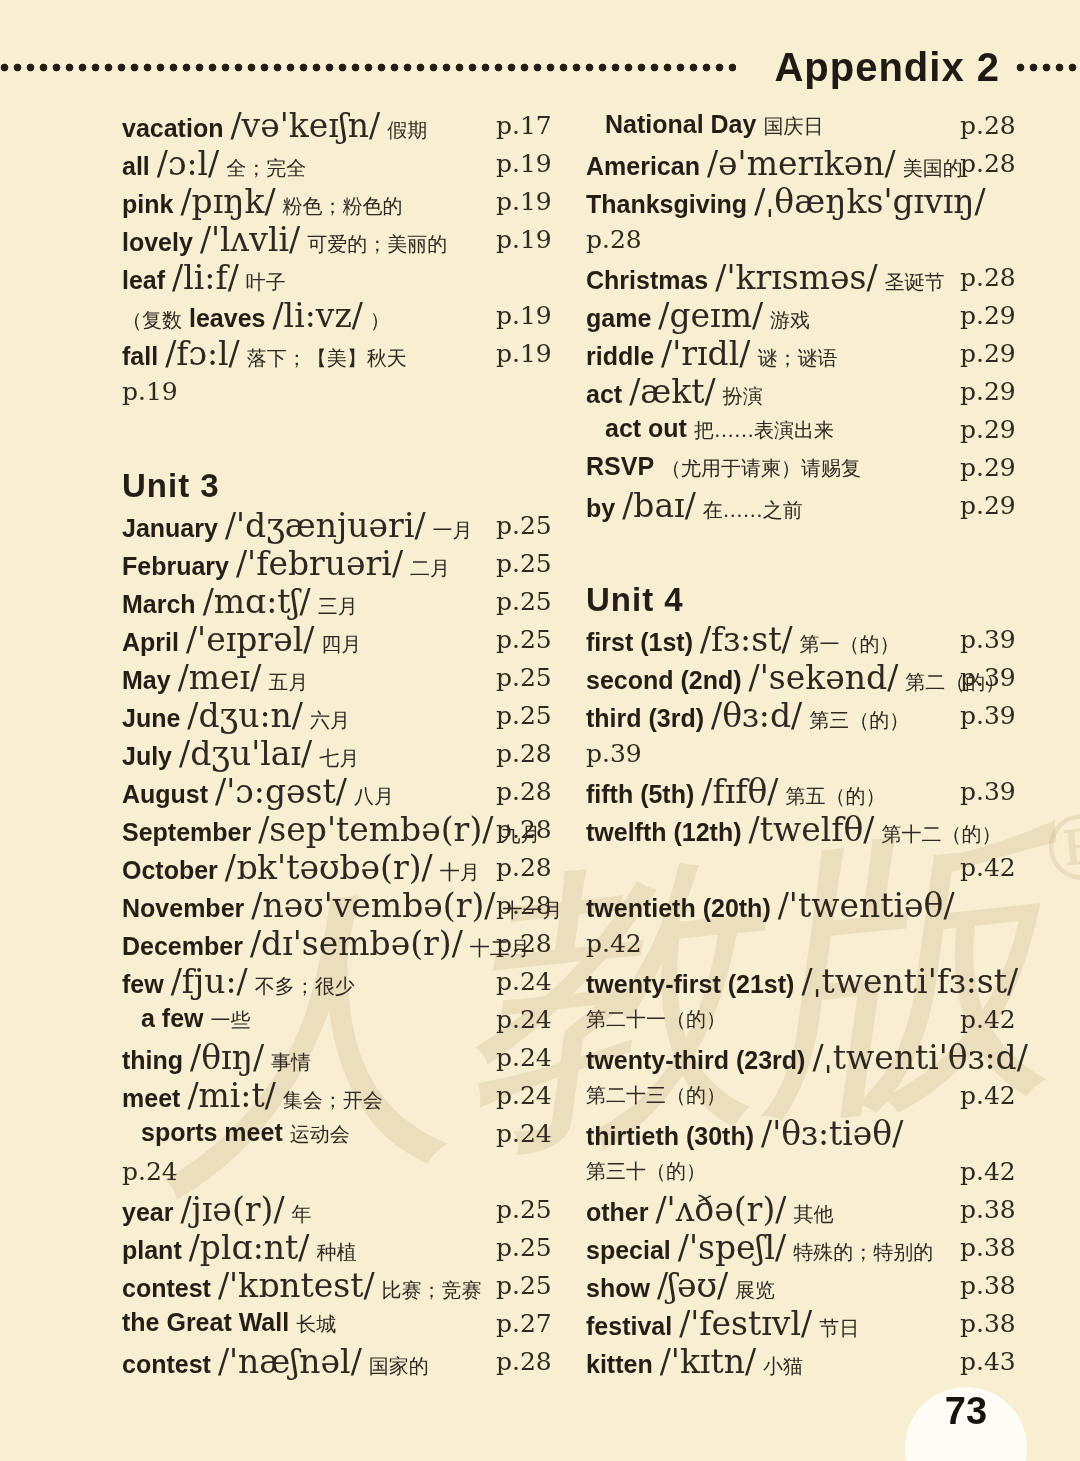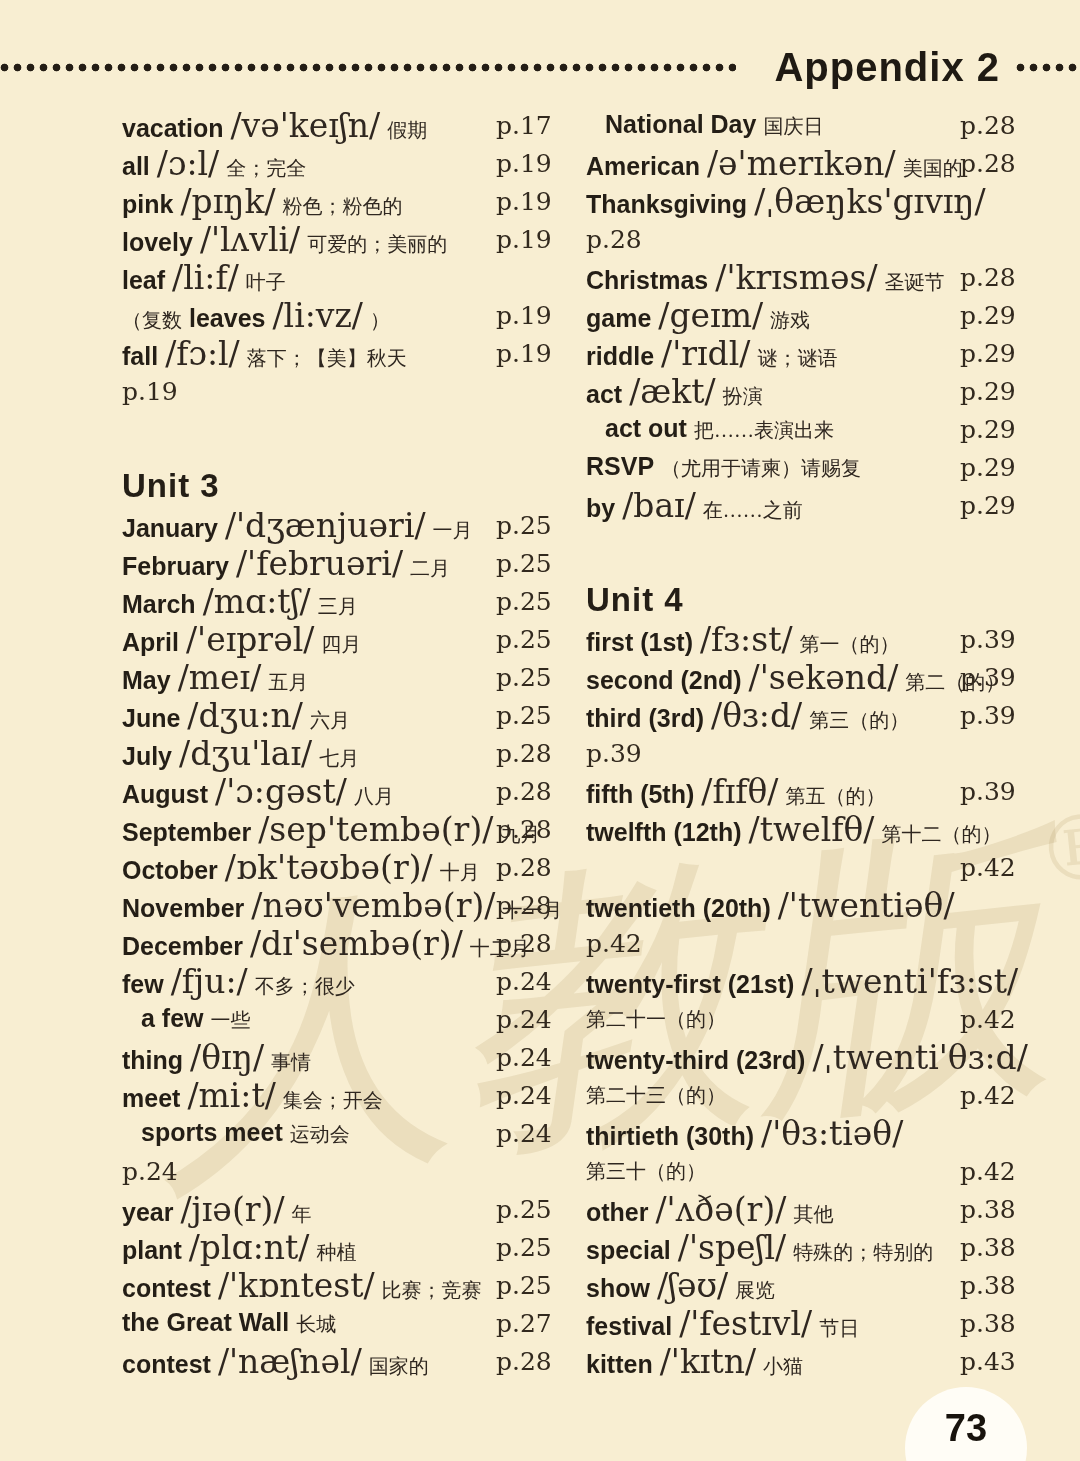--- a/index.html
+++ b/index.html
@@ -56,21 +56,21 @@
     transform:rotate(-6deg);white-space:nowrap;pointer-events:none;
   }
   .watermark .reg{font-size:90px;vertical-align:top;font-style:normal;}
   
   .page-circle{
     position:absolute;left:905px;top:1387px;width:122px;height:122px;
     border-radius:50%;background:#fffdf6;z-index:2;
     display:flex;justify-content:center;align-items:flex-start;
   }
   .page-circle .num{
-    margin-top:20px;font-size:38px;font-weight:bold;color:#18130d;
+    margin-top:3px;font-size:38px;font-weight:bold;color:#18130d;
     font-family:"Liberation Sans",sans-serif;
   }
 </style>
 </head>
 <body>
 
 <div class="watermark"><span>人教版</span><span class="reg">®</span></div>
 
 <div class="header">
   <div class="dots dots-left"></div>

